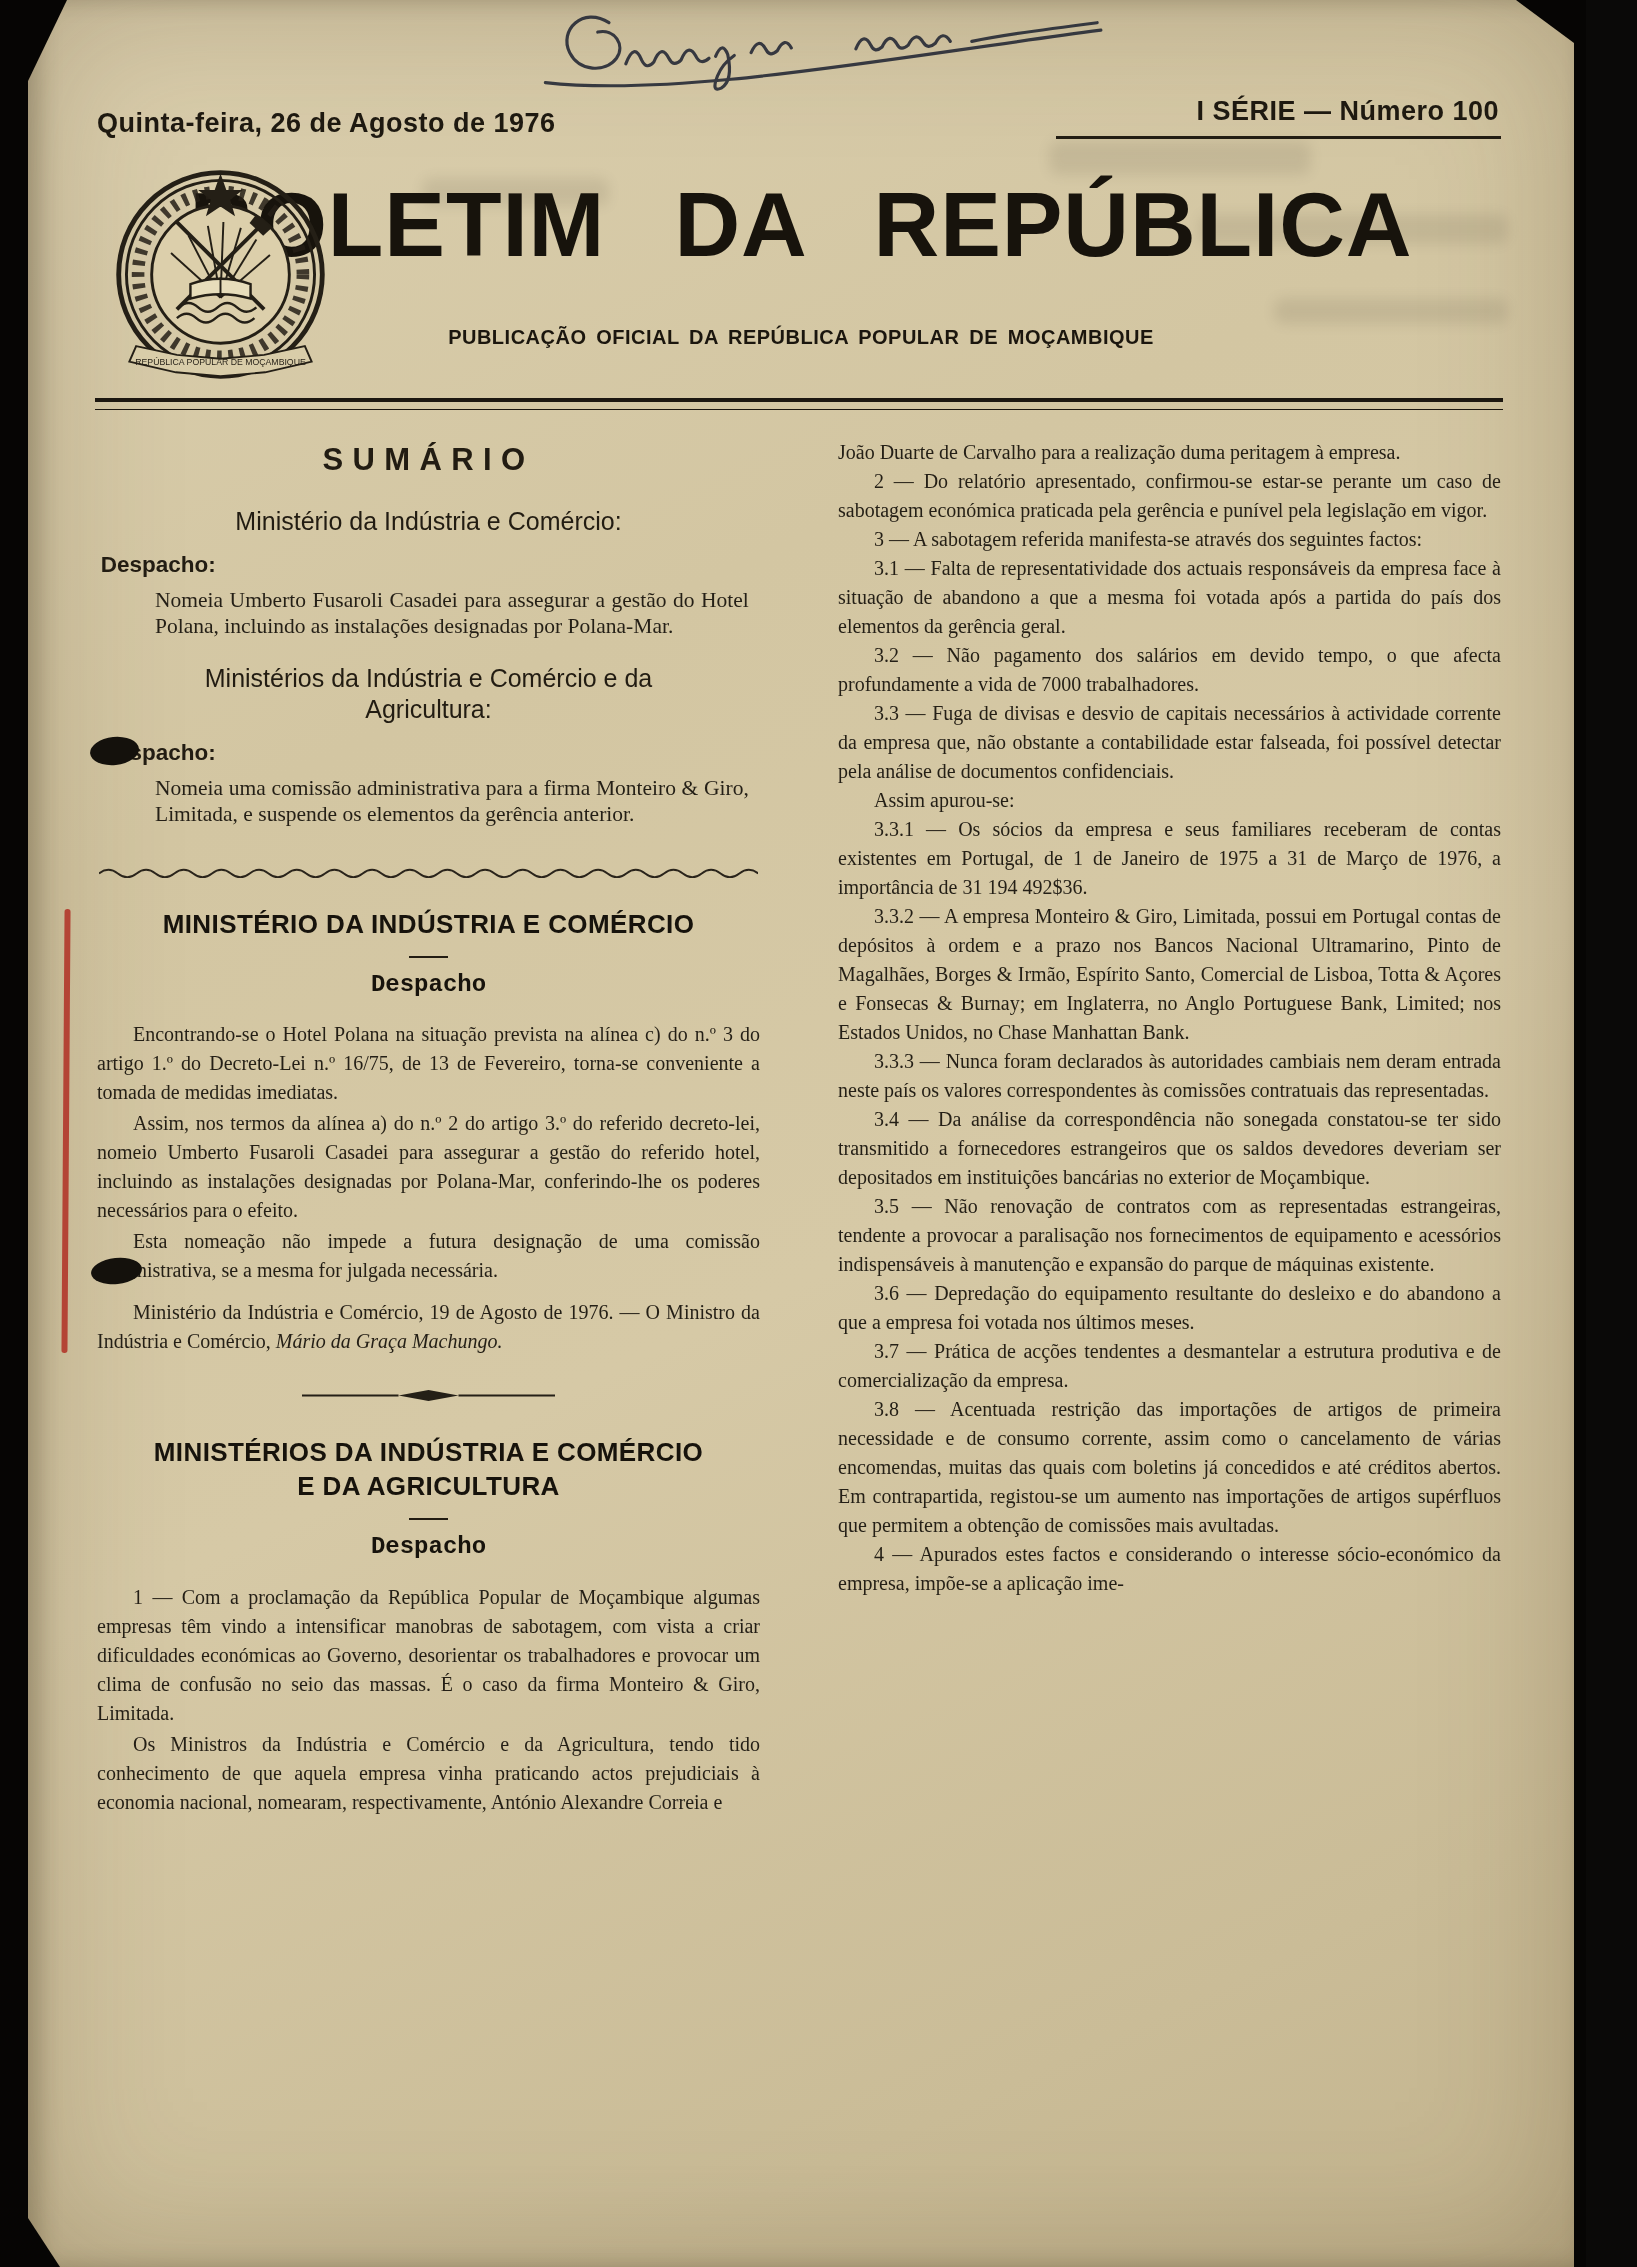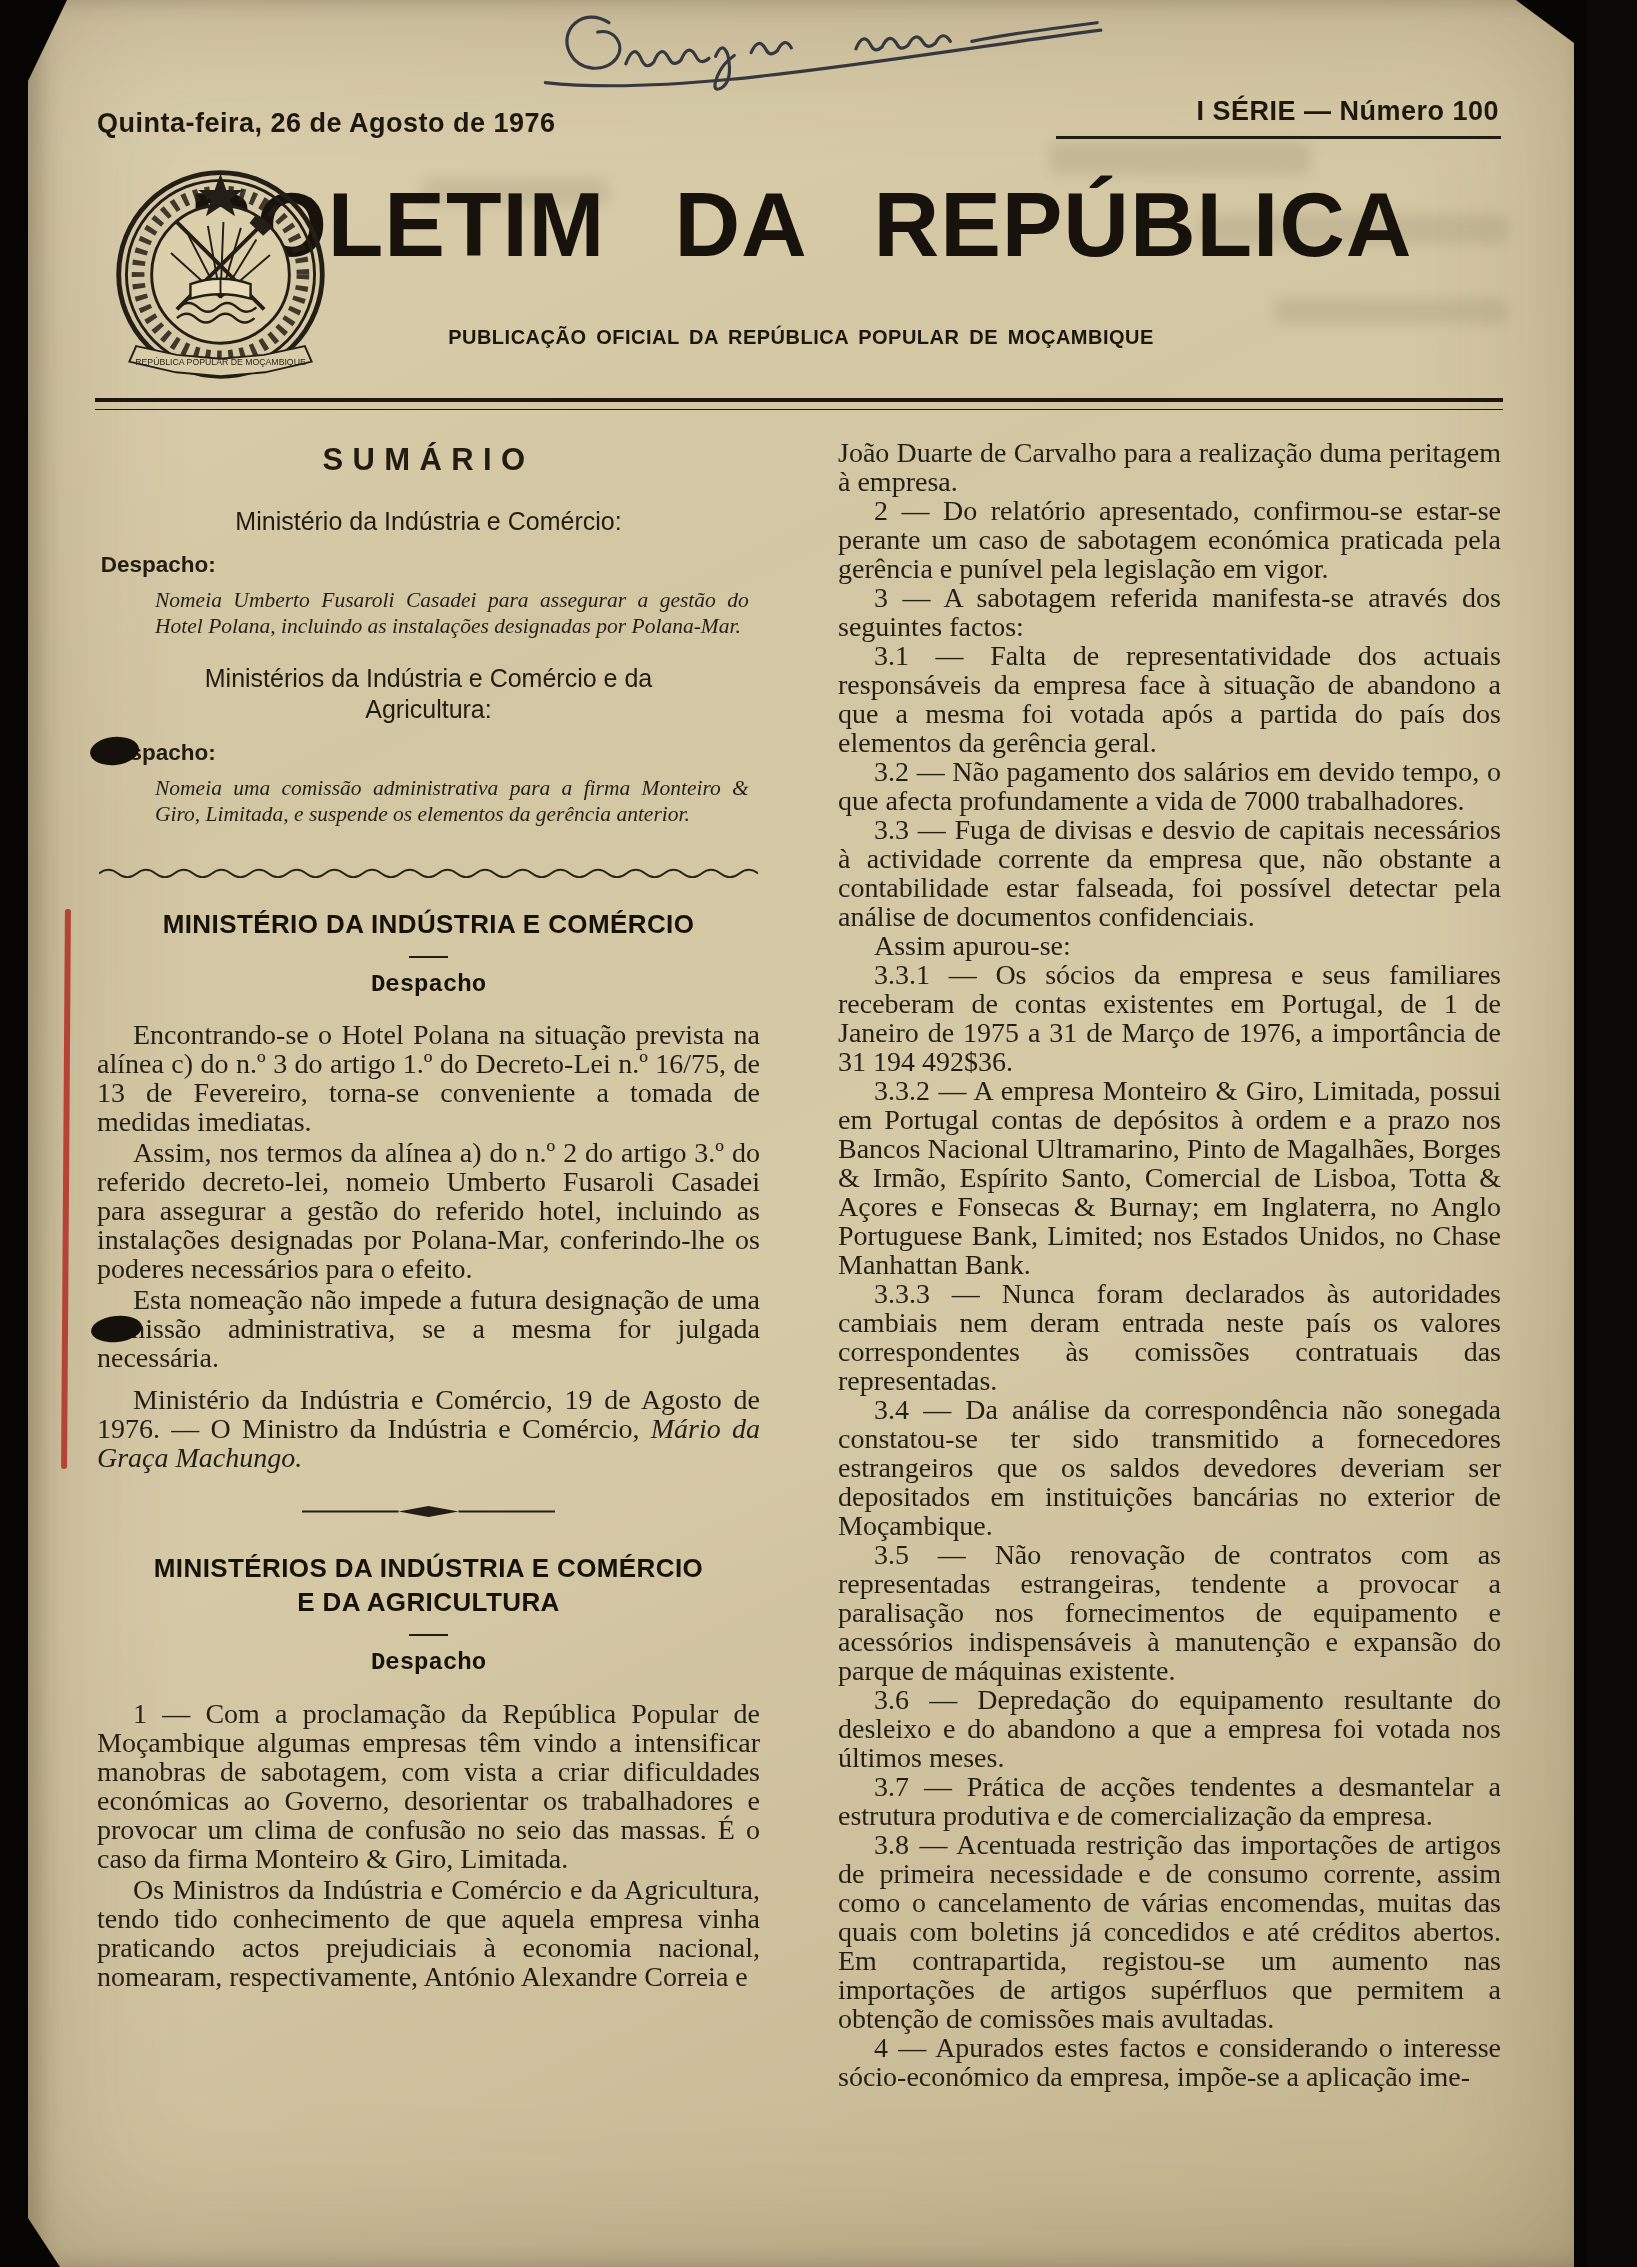--- a/index.html
+++ b/index.html
@@ -39,38 +39,38 @@
   }
   .subtitle {
     text-align:center; font-family:"Liberation Sans", sans-serif; font-weight:bold;
     font-size:20px; letter-spacing:0.5px; word-spacing:3.7px; margin-top:49px; color:#1b160e;
   }
   .double-rule { margin:49px 71px 0 67px; border-top:4.7px solid #1c1710; border-bottom:1.9px solid #1c1710; height:6.6px; }
 
   
   .columns { display:flex; gap:78px; padding:28px 73px 0 69px; }
   .col { flex:1; min-width:0; }
-  .col p { font-size:28px; line-height:29px; text-align:justify; text-indent:36px; margin:0; }
+  .col p { font-size:20px; line-height:29px; text-align:justify; text-indent:36px; margin:0; }
   .col-right p:first-child { text-indent:0; }
 
   
   .sumario-heading {
     text-align:center; font-family:"Liberation Sans", sans-serif; font-weight:600;
     font-size:31px; letter-spacing:9.4px; color:#221c12; margin:3.7px 0 28px;
   }
   .entry-title {
     text-align:center; font-family:"Liberation Sans", sans-serif; font-size:25px;
     margin:24px 52px 11.2px; line-height:31px; color:#221c12;
   }
   .despacho-label {
     position:relative; display:inline-block; font-family:"Liberation Sans", sans-serif;
     font-weight:bold; font-size:22.5px; margin:3.7px 0 5.6px 3.7px; color:#221c12;
   }
   .entry-text { font-size:21.5px !important; line-height:26px !important; text-indent:0 !important;
-    margin:3.7px 11.2px 3.7px 58px !important; text-align:justify;font-style:italic; }
+    margin:3.7px 11.2px 3.7px 58px !important; text-align:justify; }
 
   .wavy-wrap { margin:39px 1.9px 24px; }
   .section { position:relative; }
   .red-line {
     position:absolute; left:-34px; top:1.9px; bottom:3.7px; width:5.6px;
     background:#b23a2c; border-radius:2.8px; transform:rotate(.4deg); opacity:.92;
   }
   .section-heading {
     text-align:center; font-family:"Liberation Sans", sans-serif; font-weight:bold;
     font-size:26px; letter-spacing:0.4px; color:#17130c; line-height:34px;

